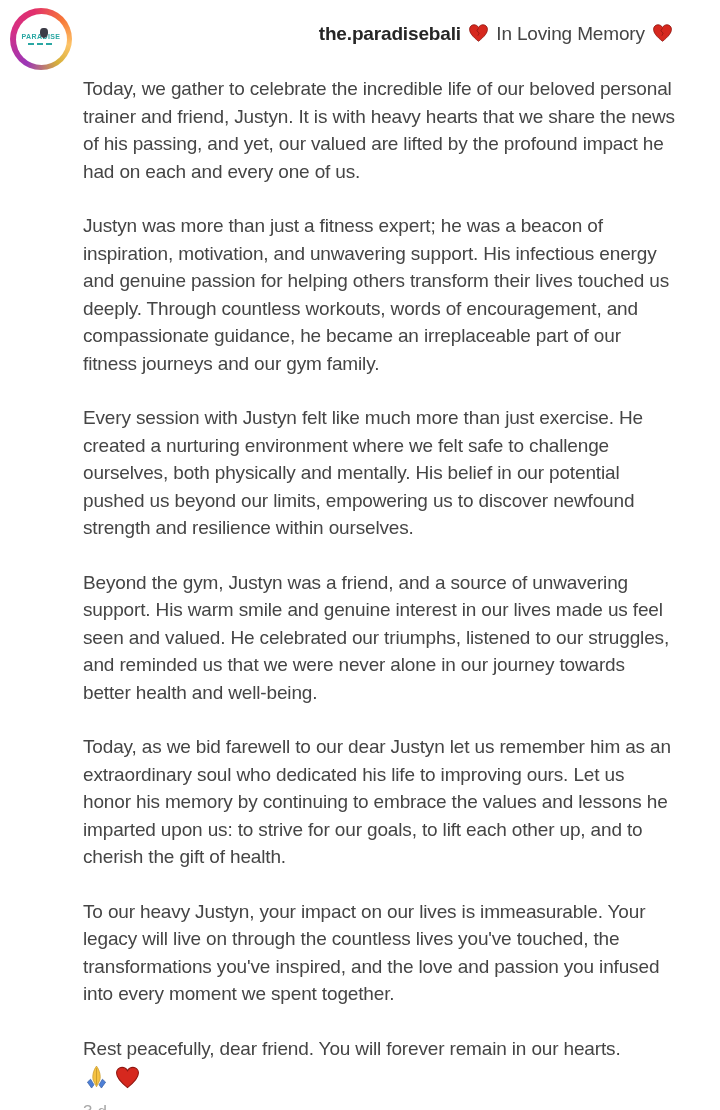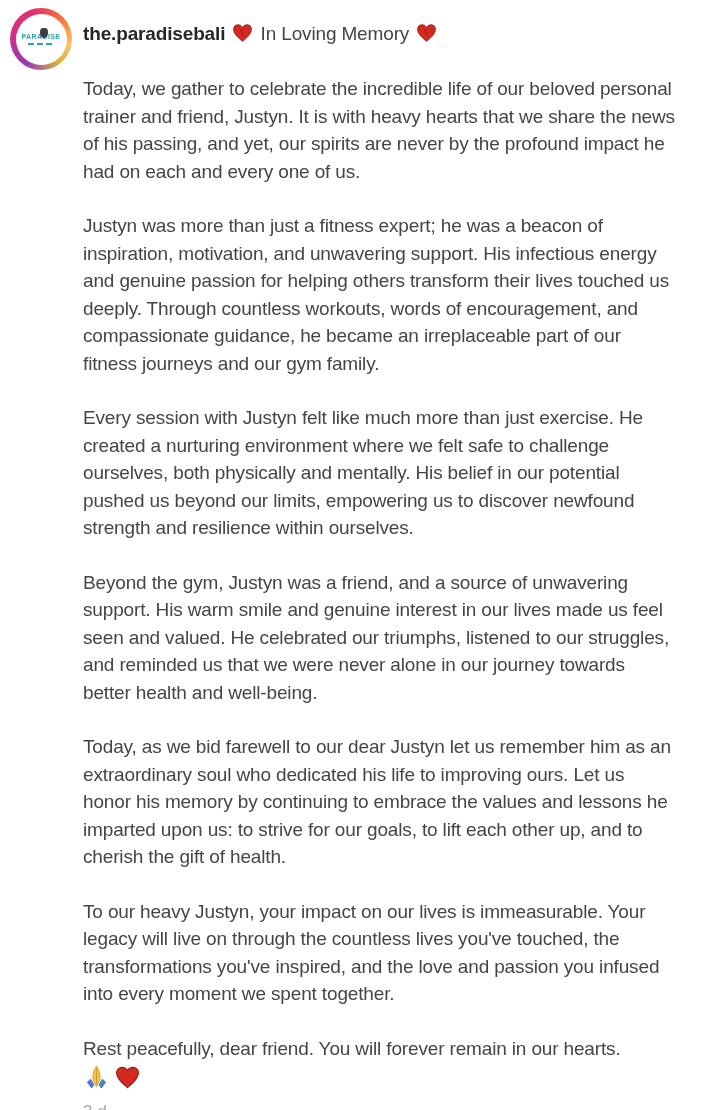--- a/index.html
+++ b/index.html
@@ -72,20 +72,21 @@
     left: 83px;
     top: 20px;
     width: 592px;
   }
   .header-line {
     font-size: 19px;
     line-height: 27px;
     color: #262626;
     margin: 0 0 28px 0;
     letter-spacing: -0.15px;
+    text-align: right;
   }
   .username {
     font-weight: bold;
     color: #262626;
     cursor: pointer;
   }
   .caption-text {
     color: #454545;
   }
   .para {
@@ -143,21 +144,21 @@
             <path d="M16 28 C7 21 3 15.5 3 10.5 C3 6.5 6.2 4 9.5 4 C12.2 4 14.8 5.6 16 8 C17.2 5.6 19.8 4 22.5 4 C25.8 4 29 6.5 29 10.5 C29 15.5 25 21 16 28 Z" fill="#d6281e" stroke="#8f1610" stroke-width="1.2"></path>
             <path d="M16 9 L13.5 13 L17 16 L15 20" fill="none" stroke="#8f1610" stroke-width="1.1"></path>
           </svg></span>
       <span class="caption-text">In Loving Memory</span>
       <span><svg class="heart-svg" viewBox="0 0 32 32">
             <path d="M16 28 C7 21 3 15.5 3 10.5 C3 6.5 6.2 4 9.5 4 C12.2 4 14.8 5.6 16 8 C17.2 5.6 19.8 4 22.5 4 C25.8 4 29 6.5 29 10.5 C29 15.5 25 21 16 28 Z" fill="#d6281e" stroke="#8f1610" stroke-width="1.2"></path>
             <path d="M16 9 L13.5 13 L17 16 L15 20" fill="none" stroke="#8f1610" stroke-width="1.1"></path>
           </svg></span>
     </p>
 
-    <p class="para">Today, we gather to celebrate the incredible life of our beloved personal trainer and friend, Justyn. It is with heavy hearts that we share the news of his passing, and yet, our spirits are never by the profound impact he had on each and every one of us.</p>
+    <p class="para">Today, we gather to celebrate the incredible life of our beloved personal trainer and friend, Justyn. It is with heavy hearts that we share the news of his passing, and yet, our valued are lifted by the profound impact he had on each and every one of us.</p>
     <p class="para">Justyn was more than just a fitness expert; he was a beacon of inspiration, motivation, and unwavering support. His infectious energy and genuine passion for helping others transform their lives touched us deeply. Through countless workouts, words of encouragement, and compassionate guidance, he became an irreplaceable part of our fitness journeys and our gym family.</p>
     <p class="para">Every session with Justyn felt like much more than just exercise. He created a nurturing environment where we felt safe to challenge ourselves, both physically and mentally. His belief in our potential pushed us beyond our limits, empowering us to discover newfound strength and resilience within ourselves.</p>
     <p class="para">Beyond the gym, Justyn was a friend, and a source of unwavering support. His warm smile and genuine interest in our lives made us feel seen and valued. He celebrated our triumphs, listened to our struggles, and reminded us that we were never alone in our journey towards better health and well-being.</p>
     <p class="para">Today, as we bid farewell to our dear Justyn let us remember him as an extraordinary soul who dedicated his life to improving ours. Let us honor his memory by continuing to embrace the values and lessons he imparted upon us: to strive for our goals, to lift each other up, and to cherish the gift of health.</p>
     <p class="para">To our heavy Justyn, your impact on our lives is immeasurable. Your legacy will live on through the countless lives you've touched, the transformations you've inspired, and the love and passion you infused into every moment we spent together.</p>
     <p class="para last">Rest peacefully, dear friend. You will forever remain in our hearts.</p>
 
     <div class="emoji-line">
       <span><svg viewBox="0 0 32 32">
             <path d="M9 18 L13 24.5 L10.2 28.5 L5.2 21.5 Z" fill="#4d7fd6" stroke="#33599c" stroke-width="0.8"></path>

